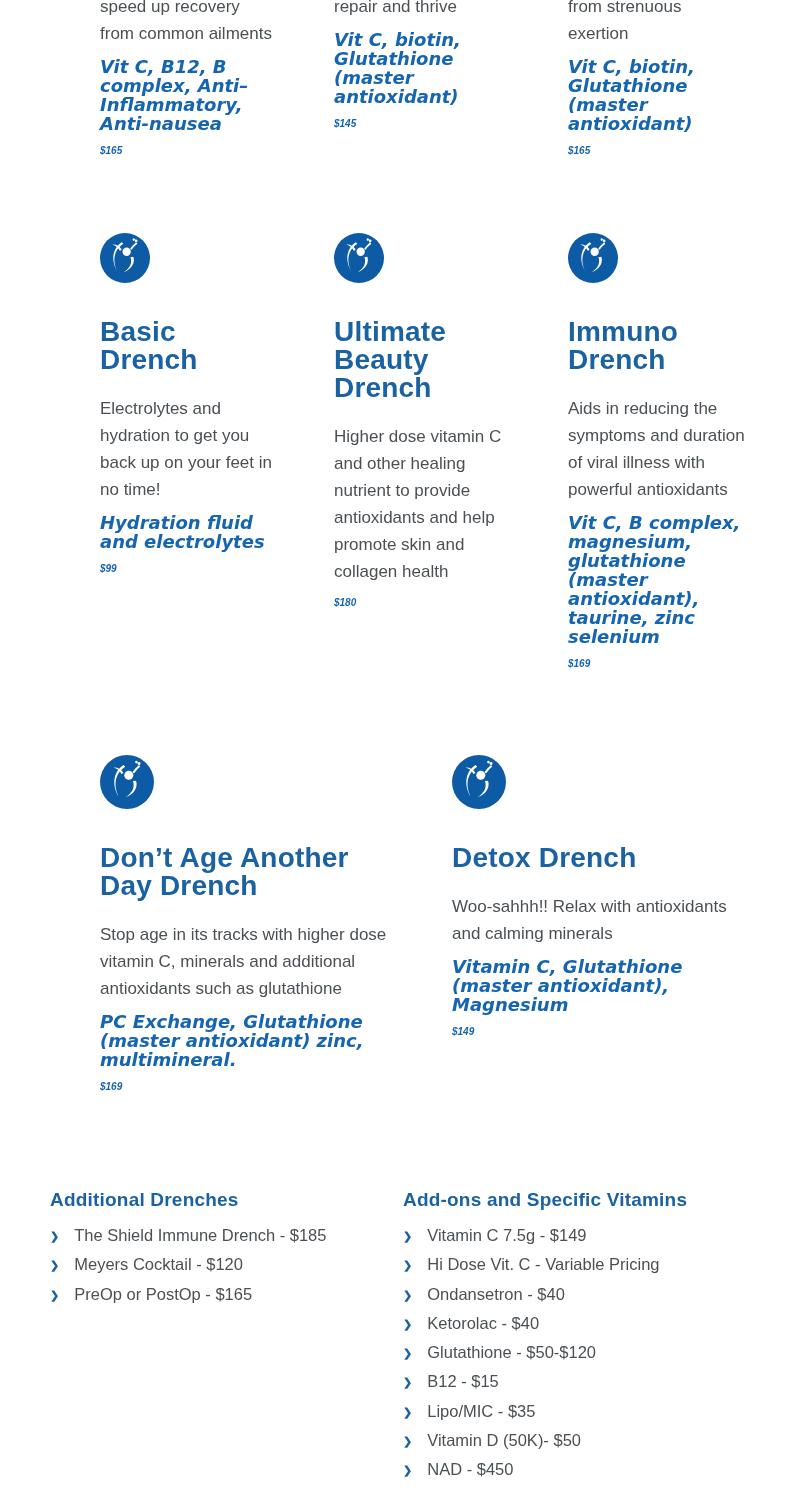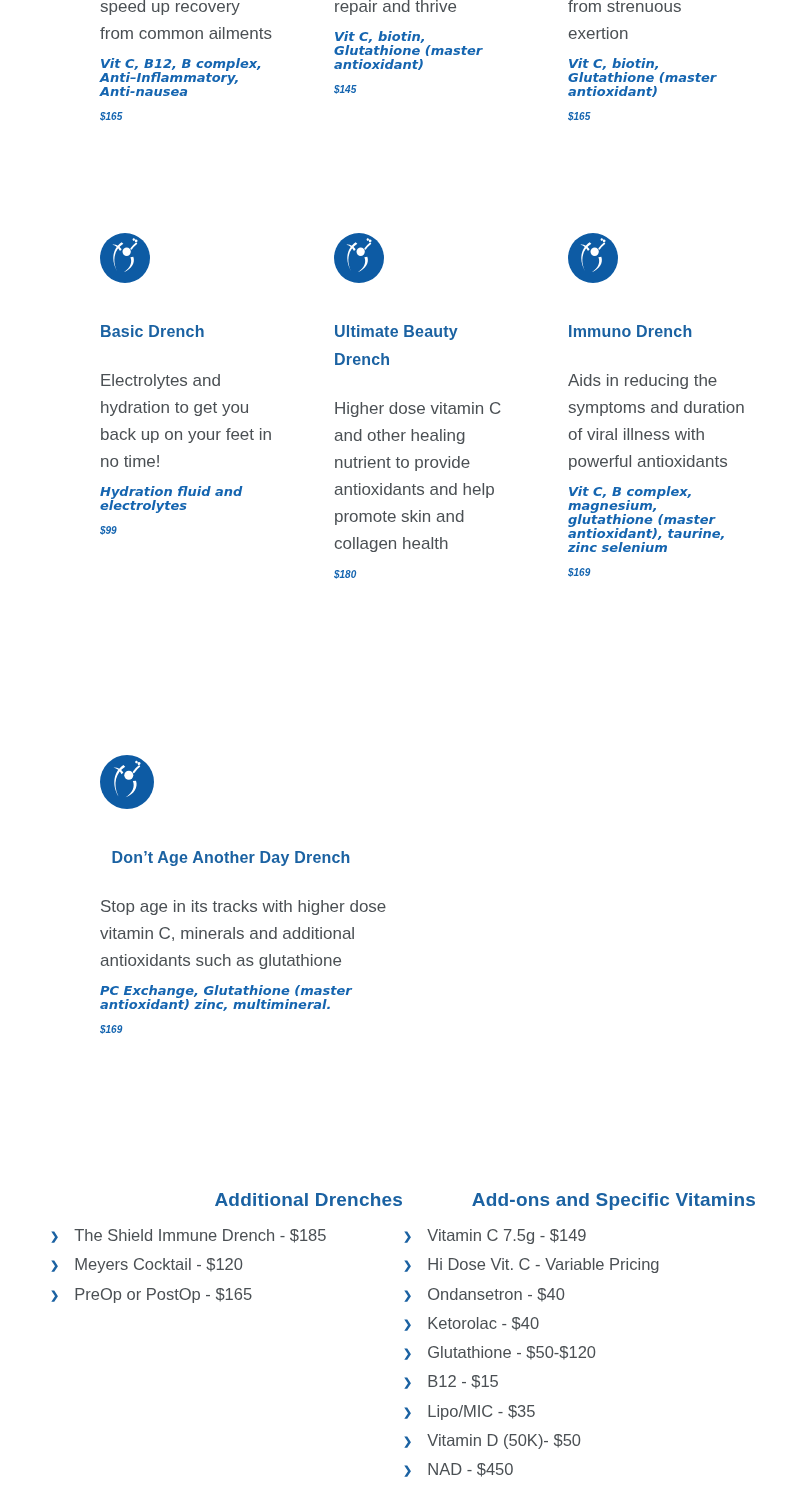--- a/index.html
+++ b/index.html
@@ -26,51 +26,51 @@
   .row-3col .card{width:178px;}
   .row-2col{gap:62px;}
   .row-2col .card{width:290px;}
 
   .card{flex:0 0 auto;}
   .logo{width:50px;height:50px;display:block;}
   .logo-lg{width:54px;height:54px;}
 
   .card h3{
     margin:35px 0 0;
-    font-size:16px;line-height:28px;font-weight:bold;
+    font-size:28px;line-height:28px;font-weight:bold;
     color:var(--heading-blue);
     letter-spacing:.2px;
   }
-  .row-2col .card h3{max-width:262px;text-align:center;}
+  .row-2col .card h3{max-width:262px;}
 
   .desc{
     margin:21px 0 0;
     font-size:17px;line-height:27px;
     color:var(--body-gray);
   }
   #sec1 .desc{margin-top:-7px;}
 
   .ingr{
     margin:10px 0 0;
     font-family:"DejaVu Sans", sans-serif;
-    font-size:13px;line-height:14px;
+    font-size:18px;line-height:19px;
     font-style:italic;font-weight:bold;
     color:var(--accent-blue);
   }
 
   .price{
     margin:12px 0 0;
     font-size:10px;font-weight:bold;
     color:var(--accent-blue);
     font-style:italic;
   }
 
   
   .lists-row{display:flex;padding-left:50px;}
-  .list-col{width:353px;flex:0 0 auto;text-align:right;}
+  .list-col{width:353px;flex:0 0 auto;}
   .list-col h3{
     font-size:19px;line-height:24px;font-weight:bold;
     color:var(--heading-blue);letter-spacing:.2px;
   }
   .list-col ul{margin:10px 0 0;list-style:none;}
   .list-col li{
     display:flex;align-items:baseline;gap:15px;
     font-size:16.5px;line-height:27.3px;
     color:var(--body-gray);
   }
@@ -156,20 +156,29 @@
     <div class="row row-2col">
       <article class="card">
         <svg class="logo logo-lg" viewBox="0 0 60 60">
             <use href="#drench-logo"></use>
           </svg>
         <h3>Don’t Age Another Day Drench</h3>
         <p class="desc">Stop age in its tracks with higher dose vitamin C, minerals and additional antioxidants such as glutathione</p>
         <p class="ingr">PC Exchange, Glutathione (master antioxidant) zinc, multimineral.</p>
         <div class="price">$169</div>
       </article>
+      <article class="card">
+        <svg class="logo logo-lg" viewBox="0 0 60 60">
+            <use href="#drench-logo"></use>
+          </svg>
+        <h3>Detox Drench</h3>
+        <p class="desc">Woo-sahhh!! Relax with antioxidants and calming minerals</p>
+        <p class="ingr">Vitamin C, Glutathione (master antioxidant), Magnesium</p>
+        <div class="price">$149</div>
+      </article>
     </div>
   </section>
 
   <section id="sec4">
     <div class="lists-row">
       <div class="list-col">
         <h3>Additional Drenches</h3>
         <ul>
           <li>
             <span class="chev">❯</span>

